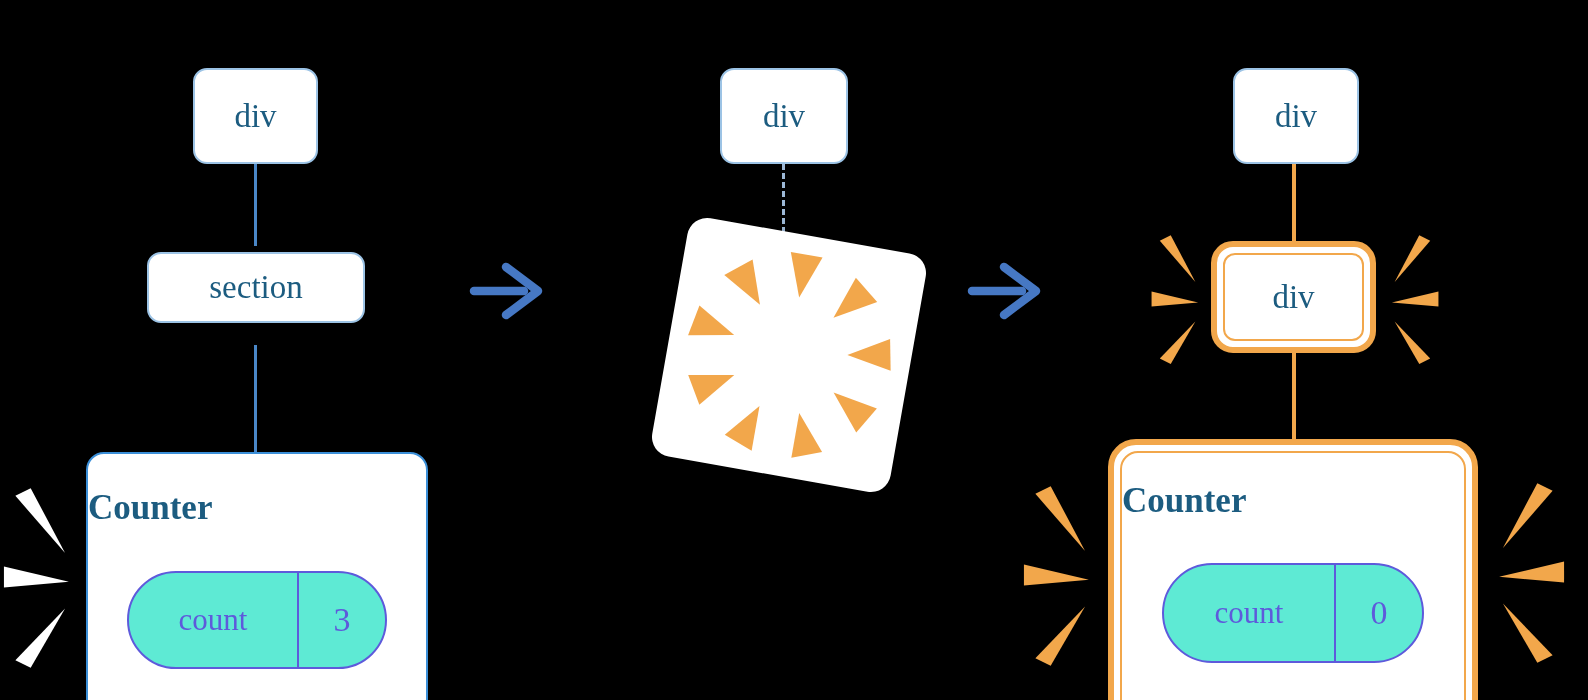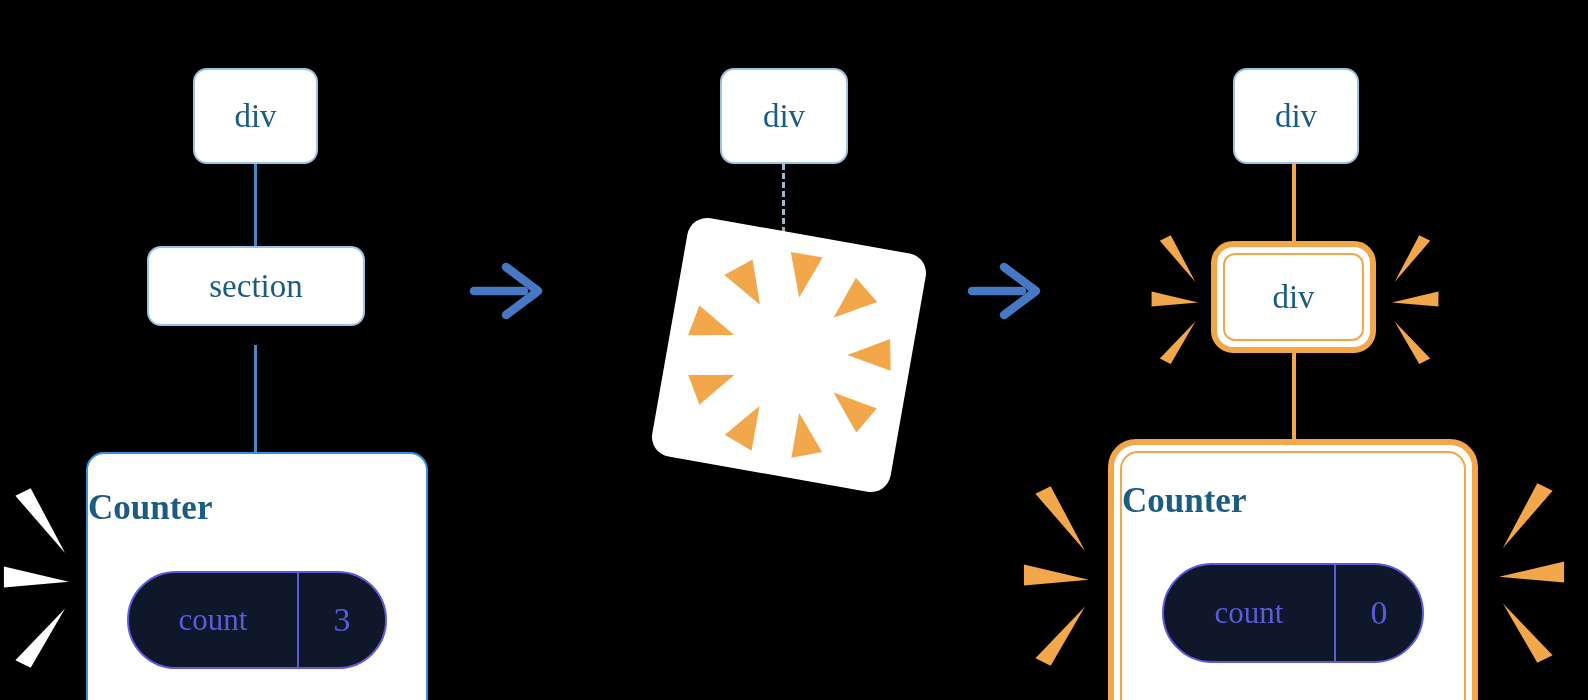--- a/index.html
+++ b/index.html
@@ -24,21 +24,21 @@
     border-radius:14px;display:flex;align-items:center;justify-content:center;
     color:var(--label);font-size:33px;font-weight:500;
   }
   .vline{position:absolute;width:3px;background:var(--treeLine)}
   .vline.orange{background:var(--orange);width:3.5px}
   .dashline{position:absolute;width:0;border-left:3px dashed var(--dash)}
   .card{position:absolute;background:#fff;border:2.5px solid var(--cardBorder);border-radius:18px}
   .card-title{margin-top:34px;font-size:35px;font-weight:600;color:var(--label)}
   .pill{
     position:absolute;display:flex;border:2.5px solid var(--pill);
-    border-radius:60px;background:#0f172a;color:var(--pill);overflow:hidden;
+    border-radius:60px;background:#5eead4;color:var(--pill);overflow:hidden;
   }
   .pill .key{display:flex;align-items:center;justify-content:center;font-size:31px;border-right:2.5px solid var(--pill)}
   .pill .val{flex:1;display:flex;align-items:center;justify-content:center;font-size:34px}
   .ring{position:absolute;background:#fff;border:6px solid var(--orange);display:flex;padding:6px}
   .ring-inner{
     flex:1;background:#fff;border:2.5px solid var(--orange);
     display:flex;align-items:center;justify-content:center;
     color:var(--label);font-size:33px;font-weight:500;position:relative;
   }
   .ring-inner.column{flex-direction:column;align-items:stretch;justify-content:flex-start}
@@ -80,21 +80,21 @@
 </svg>
 
 <div class="canvas">
 
   <div class="node" style="left:193px;top:32px;width:125px;height:96px">
     <span>div</span>
   </div>
 
   <div class="vline" style="left:254px;top:128px;height:82px"></div>
 
-  <div class="node" style="left:147px;top:210px;width:218px;height:80px">
+  <div class="node" style="left:147px;top:216px;width:218px;height:71px">
     <span>section</span>
   </div>
 
   <div class="vline" style="left:254px;top:309px;height:107px"></div>
 
   <div class="card" style="left:86px;top:416px;width:342px;height:272px">
     <div class="card-title">Counter</div>
     <div class="pill" style="left:39px;top:117px;width:260px;height:98px">
       <span class="key" style="width:170px">count</span>
       <span class="val">3</span>

